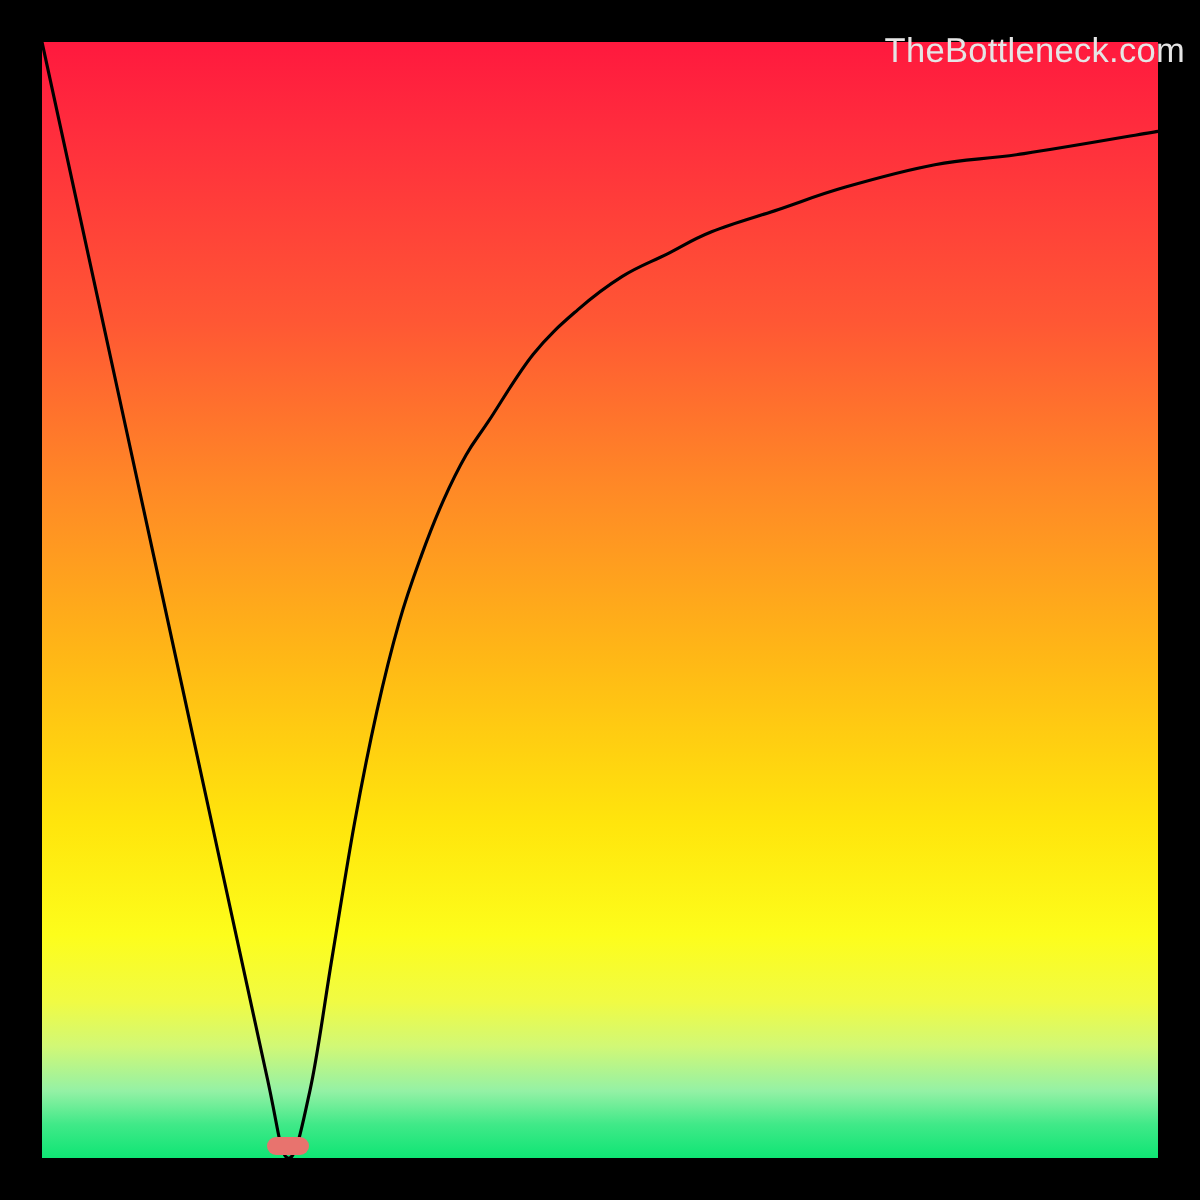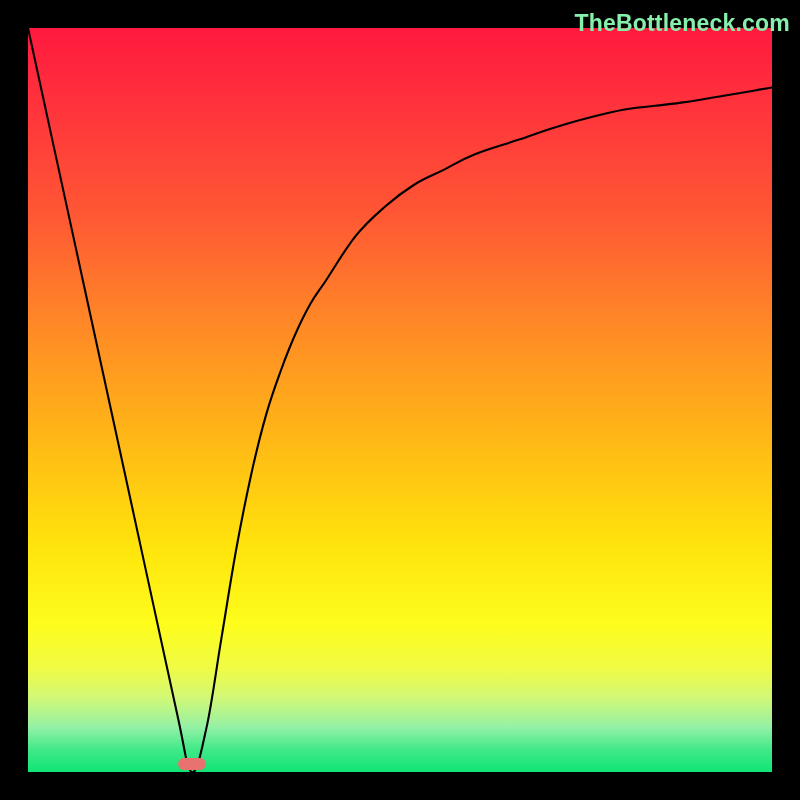--- a/index.html
+++ b/index.html
@@ -35,25 +35,25 @@
       #fdfd1b 80%,
       #f0fb44 86%,
       #d1f876 90%,
       #94f1a5 94%,
       #40e988 97%,
       #0fe574 100%
     );
   }
   .watermark {
     position: absolute;
-    top: 10px;
+    top: 20px;
     right: 10px;
     font-size: 23px;
-    font-weight: 700;
-    color: #86efac;
+    font-weight: 400;
+    color: #e5e5e5;
     letter-spacing: 0.2px;
     user-select: none;
   }
   svg.curve {
     position: absolute;
     left: 0;
     top: 0;
     width: 744px;
     height: 744px;
   }

